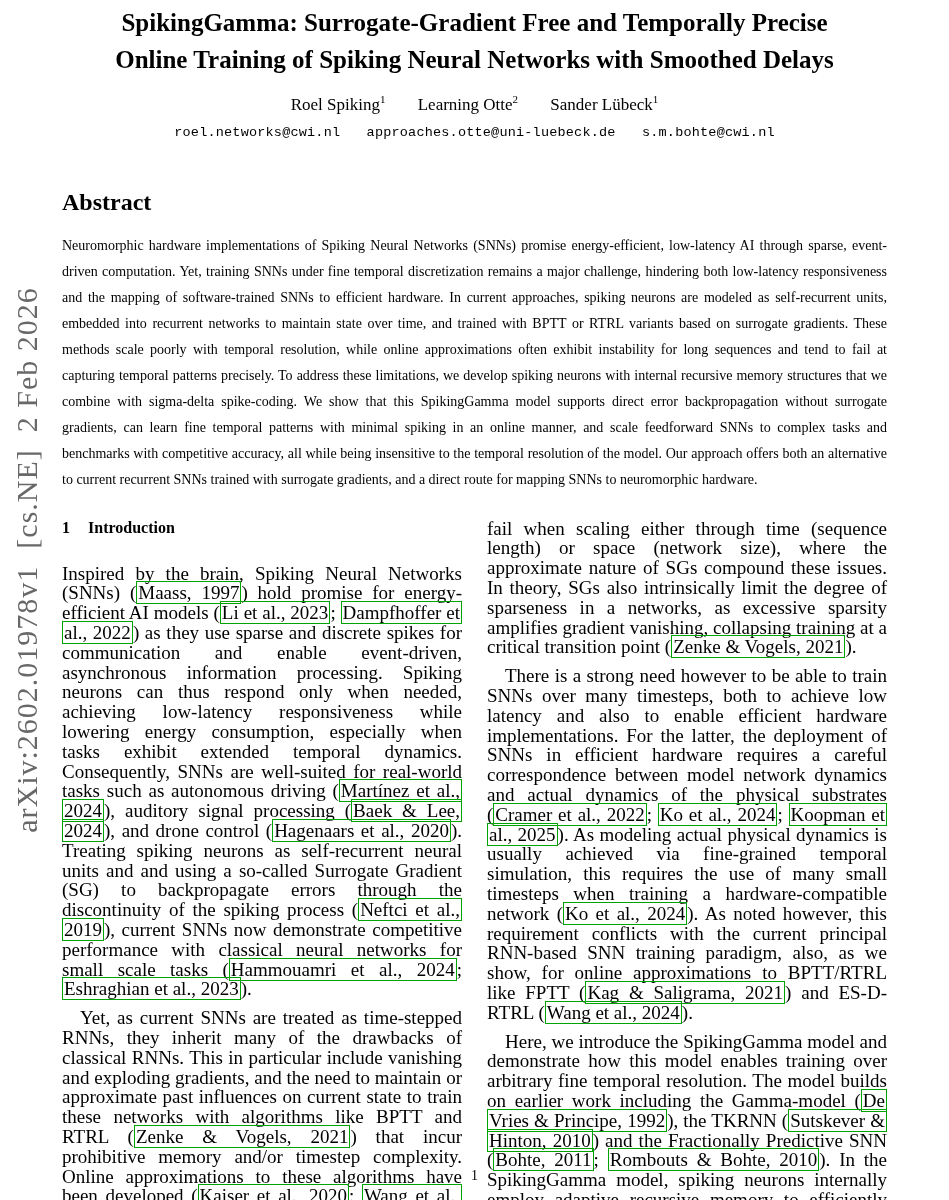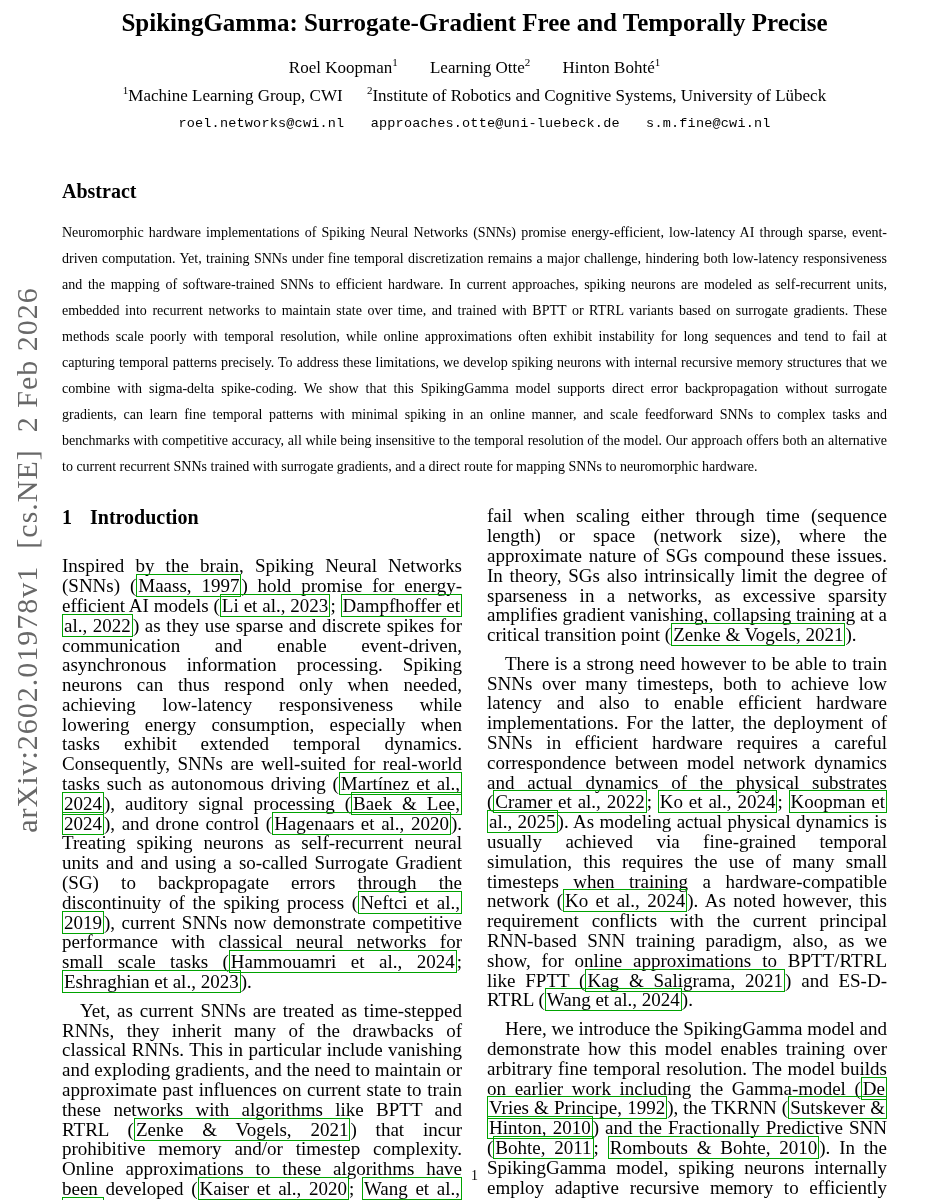--- a/index.html
+++ b/index.html
@@ -54,39 +54,39 @@
   .emails {
     margin-top: 10px;
     text-align: center;
     font-family: "Liberation Mono", "DejaVu Sans Mono", monospace;
     font-size: 13.5px;
     letter-spacing: 0.2px;
   }
   .email { margin: 0 9px; }
   .abstract-heading {
     margin: 49px 0 0 0;
-    font-size: 20px;
+    font-size: 24px;
     font-weight: bold;
   }
   .abstract-text {
     margin: 17px 0 0 0;
     font-size: 14px;
     line-height: 26px;
     text-align: justify;
   }
   .columns {
     display: flex;
     gap: 25px;
     margin-top: 26px;
     align-items: flex-start;
   }
   .col { width: 400px; }
   .section-heading {
     margin: 0 0 27px 0;
-    font-size: 20px;
+    font-size: 16px;
     font-weight: bold;
   }
   .sec-num { margin-right: 18px; }
   .para {
     margin: 0 0 9px 0;
     font-size: 19px;
     line-height: 19.8px;
     text-align: justify;
   }
   .para.indent { text-indent: 18px; }
@@ -109,37 +109,34 @@
 <body>
 
 <div class="page">
 
   <div class="arxiv-sidebar">arXiv:2602.01978v1  [cs.NE]  2 Feb 2026</div>
 
   <div class="content">
 
     <h1 class="title">
       <span>SpikingGamma: Surrogate-Gradient Free and Temporally Precise</span><br>
+      <span>Online Training of Spiking Neural Networks with Smoothed Delays</span>
     </h1>
 
     <div class="authors">
-      <span class="author"><span>Roel Koopman</span><sup>1</sup></span>
+      <span class="author"><span>Roel Spiking</span><sup>1</sup></span>
       <span class="author"><span>Learning Otte</span><sup>2</sup></span>
-      <span class="author"><span>Hinton Bohté</span><sup>1</sup></span>
+      <span class="author"><span>Sander Lübeck</span><sup>1</sup></span>
     </div>
 
-    <div class="affiliations">
-      <span class="affil"><sup>1</sup><span>Machine Learning Group, CWI</span></span>
-      <span class="affil"><sup>2</sup><span>Institute of Robotics and Cognitive Systems, University of Lübeck</span></span>
-    </div>
 
     <div class="emails">
       <span class="email">roel.networks@cwi.nl</span>
       <span class="email">approaches.otte@uni-luebeck.de</span>
-      <span class="email">s.m.fine@cwi.nl</span>
+      <span class="email">s.m.bohte@cwi.nl</span>
     </div>
 
     <h2 class="abstract-heading">Abstract</h2>
 
     <p class="abstract-text">Neuromorphic hardware implementations of Spiking Neural Networks (SNNs) promise energy-efficient, low-latency AI through sparse, event-driven computation. Yet, training SNNs under fine temporal discretization remains a major challenge, hindering both low-latency responsiveness and the mapping of software-trained SNNs to efficient hardware. In current approaches, spiking neurons are modeled as self-recurrent units, embedded into recurrent networks to maintain state over time, and trained with BPTT or RTRL variants based on surrogate gradients. These methods scale poorly with temporal resolution, while online approximations often exhibit instability for long sequences and tend to fail at capturing temporal patterns precisely. To address these limitations, we develop spiking neurons with internal recursive memory structures that we combine with sigma-delta spike-coding. We show that this SpikingGamma model supports direct error backpropagation without surrogate gradients, can learn fine temporal patterns with minimal spiking in an online manner, and scale feedforward SNNs to complex tasks and benchmarks with competitive accuracy, all while being insensitive to the temporal resolution of the model. Our approach offers both an alternative to current recurrent SNNs trained with surrogate gradients, and a direct route for mapping SNNs to neuromorphic hardware.</p>
 
     <div class="columns">
 
       <div class="col col-left">
         <h2 class="section-heading">

